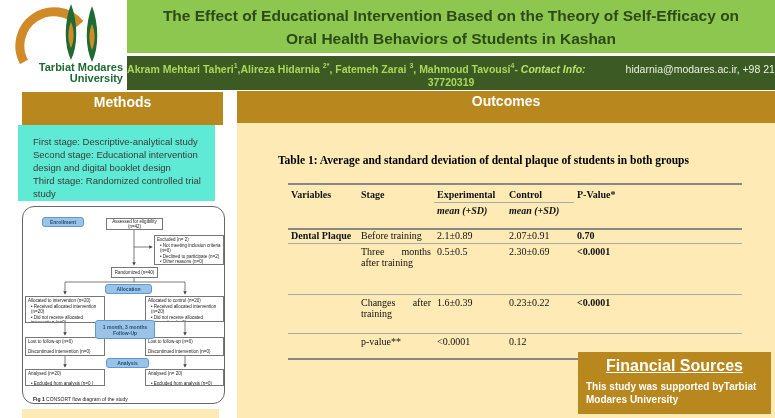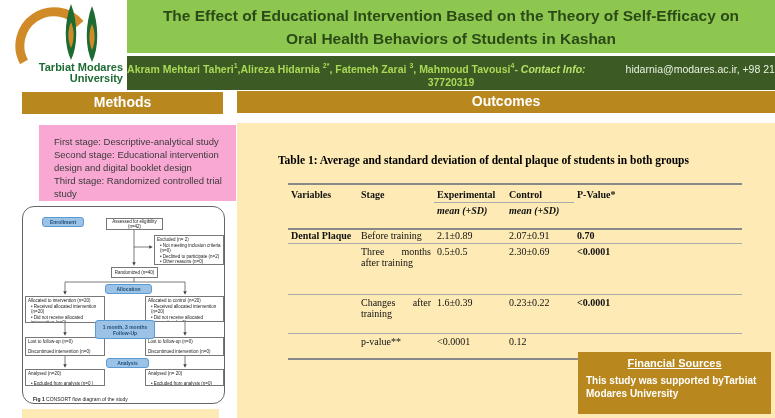--- a/index.html
+++ b/index.html
@@ -17,26 +17,26 @@
   .authors-bar{position:absolute;left:127px;top:56px;width:648px;height:34px;background:#3b5a24;
                color:#a9d957;font-size:10.5px;font-weight:bold;text-align:center;padding-top:3px;
                box-sizing:border-box;line-height:13px;}
   .authors-bar sup{font-size:7px;}
   .contact-label{font-style:italic;color:#b9e16a;}
   .contact-value{color:#eaf3df;font-weight:normal;margin-left:40px;}
   .phone2{color:#a9d957;font-weight:bold;}
 
   
   .section-bar{position:absolute;background:#b8871e;color:#ffffff;font-weight:bold;font-size:14px;
-               text-align:center;line-height:21px;height:22px;}
+               text-align:center;line-height:21px;height:33px;}
   .methods-bar{left:22px;top:92px;width:201px;}
   .outcomes-bar{left:237px;top:91px;width:538px;}
 
   
-  .methods-panel{position:absolute;left:39px;top:125px;width:197px;height:76px;background:#f9a8d4;
+  .methods-panel{position:absolute;left:18px;top:125px;width:197px;height:76px;background:#5eead4;
                  box-sizing:border-box;padding:10px 10px 0 15px;color:#3a3a3a;
                  font-size:9.5px;line-height:13px;}
   .beige-strip{position:absolute;left:22px;top:409px;width:197px;height:9px;background:#fdeab4;}
 
   .flowchart{position:absolute;left:22px;top:206px;width:203px;height:198px;background:#ffffff;
              border:1px solid #666;border-radius:12px;box-sizing:border-box;}
   .fc-lines{position:absolute;left:0;top:0;width:203px;height:198px;}
   .fc-node{position:absolute;background:#9cc3e5;border:1px solid #5b9bd5;border-radius:3px;
            color:#1f4e79;font-size:5px;font-weight:bold;text-align:center;
            display:flex;flex-direction:column;justify-content:center;box-sizing:border-box;z-index:3;}
@@ -63,21 +63,21 @@
   .results-table tr.r1 td{padding-top:0;}
   .results-table tr.r2 td{border-top:1px solid #aaa;padding-bottom:26px;}
   .results-table tr.r3 td{border-top:1px solid #aaa;padding-bottom:14px;}
   .results-table tr.r4 td{border-top:1px solid #aaa;padding-bottom:11px;}
   .results-table tr.r4 td,.results-table tr.last td{border-bottom:2px solid #888;}
   .results-table td.bold,.results-table th.bold{font-weight:bold;}
   .results-table td.stage{text-align:justify;}
 
   .financial-box{position:absolute;left:341px;top:229px;width:193px;height:62px;background:#b8871e;
                  color:#ffffff;box-sizing:border-box;padding:5px 8px;}
-  .financial-title{text-align:center;font-weight:bold;font-size:11px;text-decoration:underline;margin-bottom:5px;}
+  .financial-title{text-align:center;font-weight:bold;font-size:16px;text-decoration:underline;margin-bottom:5px;}
   .financial-body{font-size:10px;font-weight:bold;line-height:13px;}
 </style>
 </head>
 <body>
 
 <div class="poster">
 
   <div class="logo-area">
     <svg class="logo-svg" width="100" height="62" viewBox="0 0 100 62">
       <path d="M10 60 A34 34 0 0 1 66 22" fill="none" stroke="#d18a28" stroke-width="9"></path>

